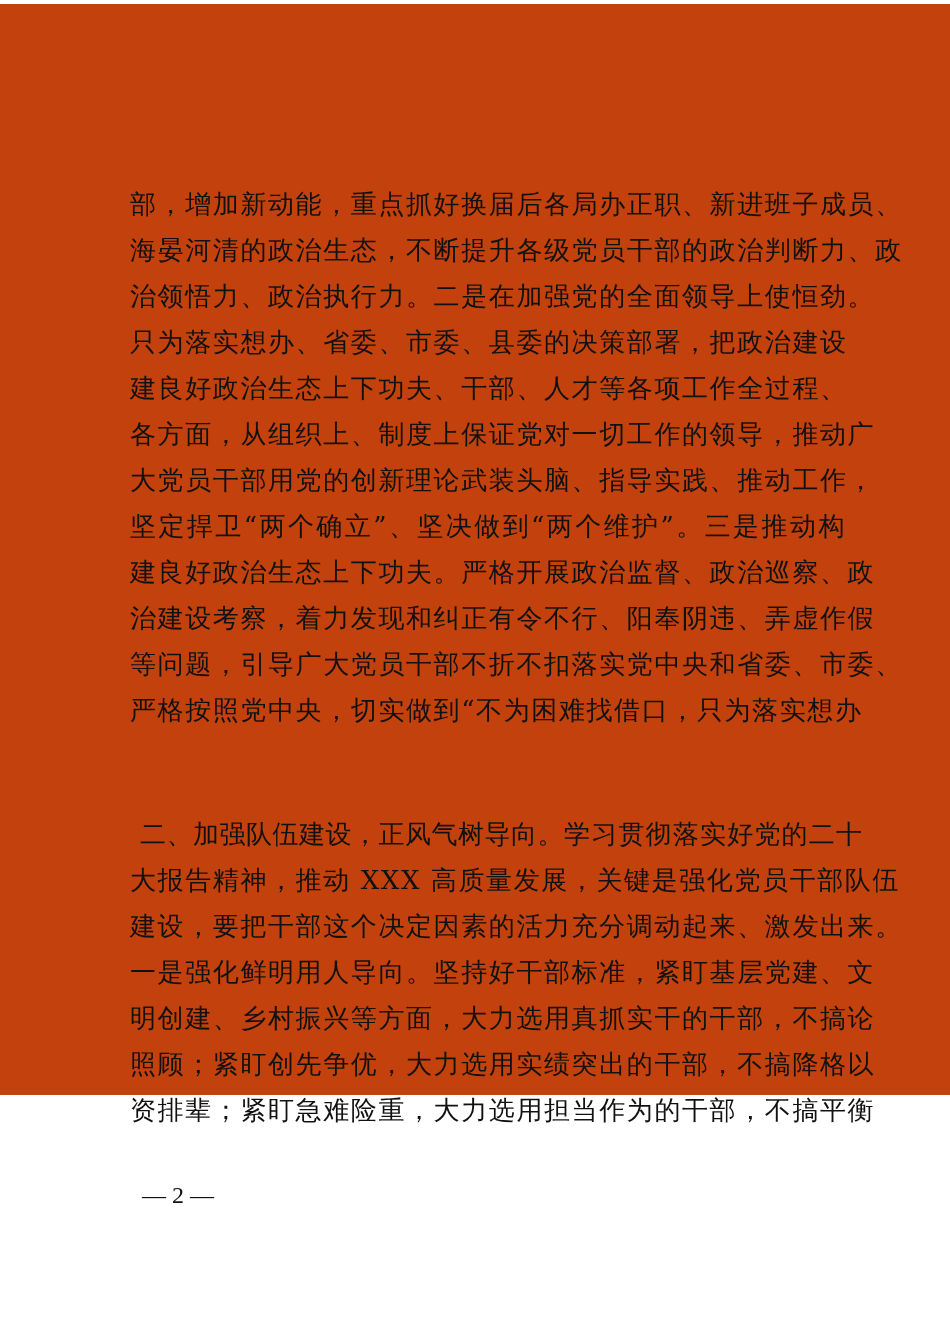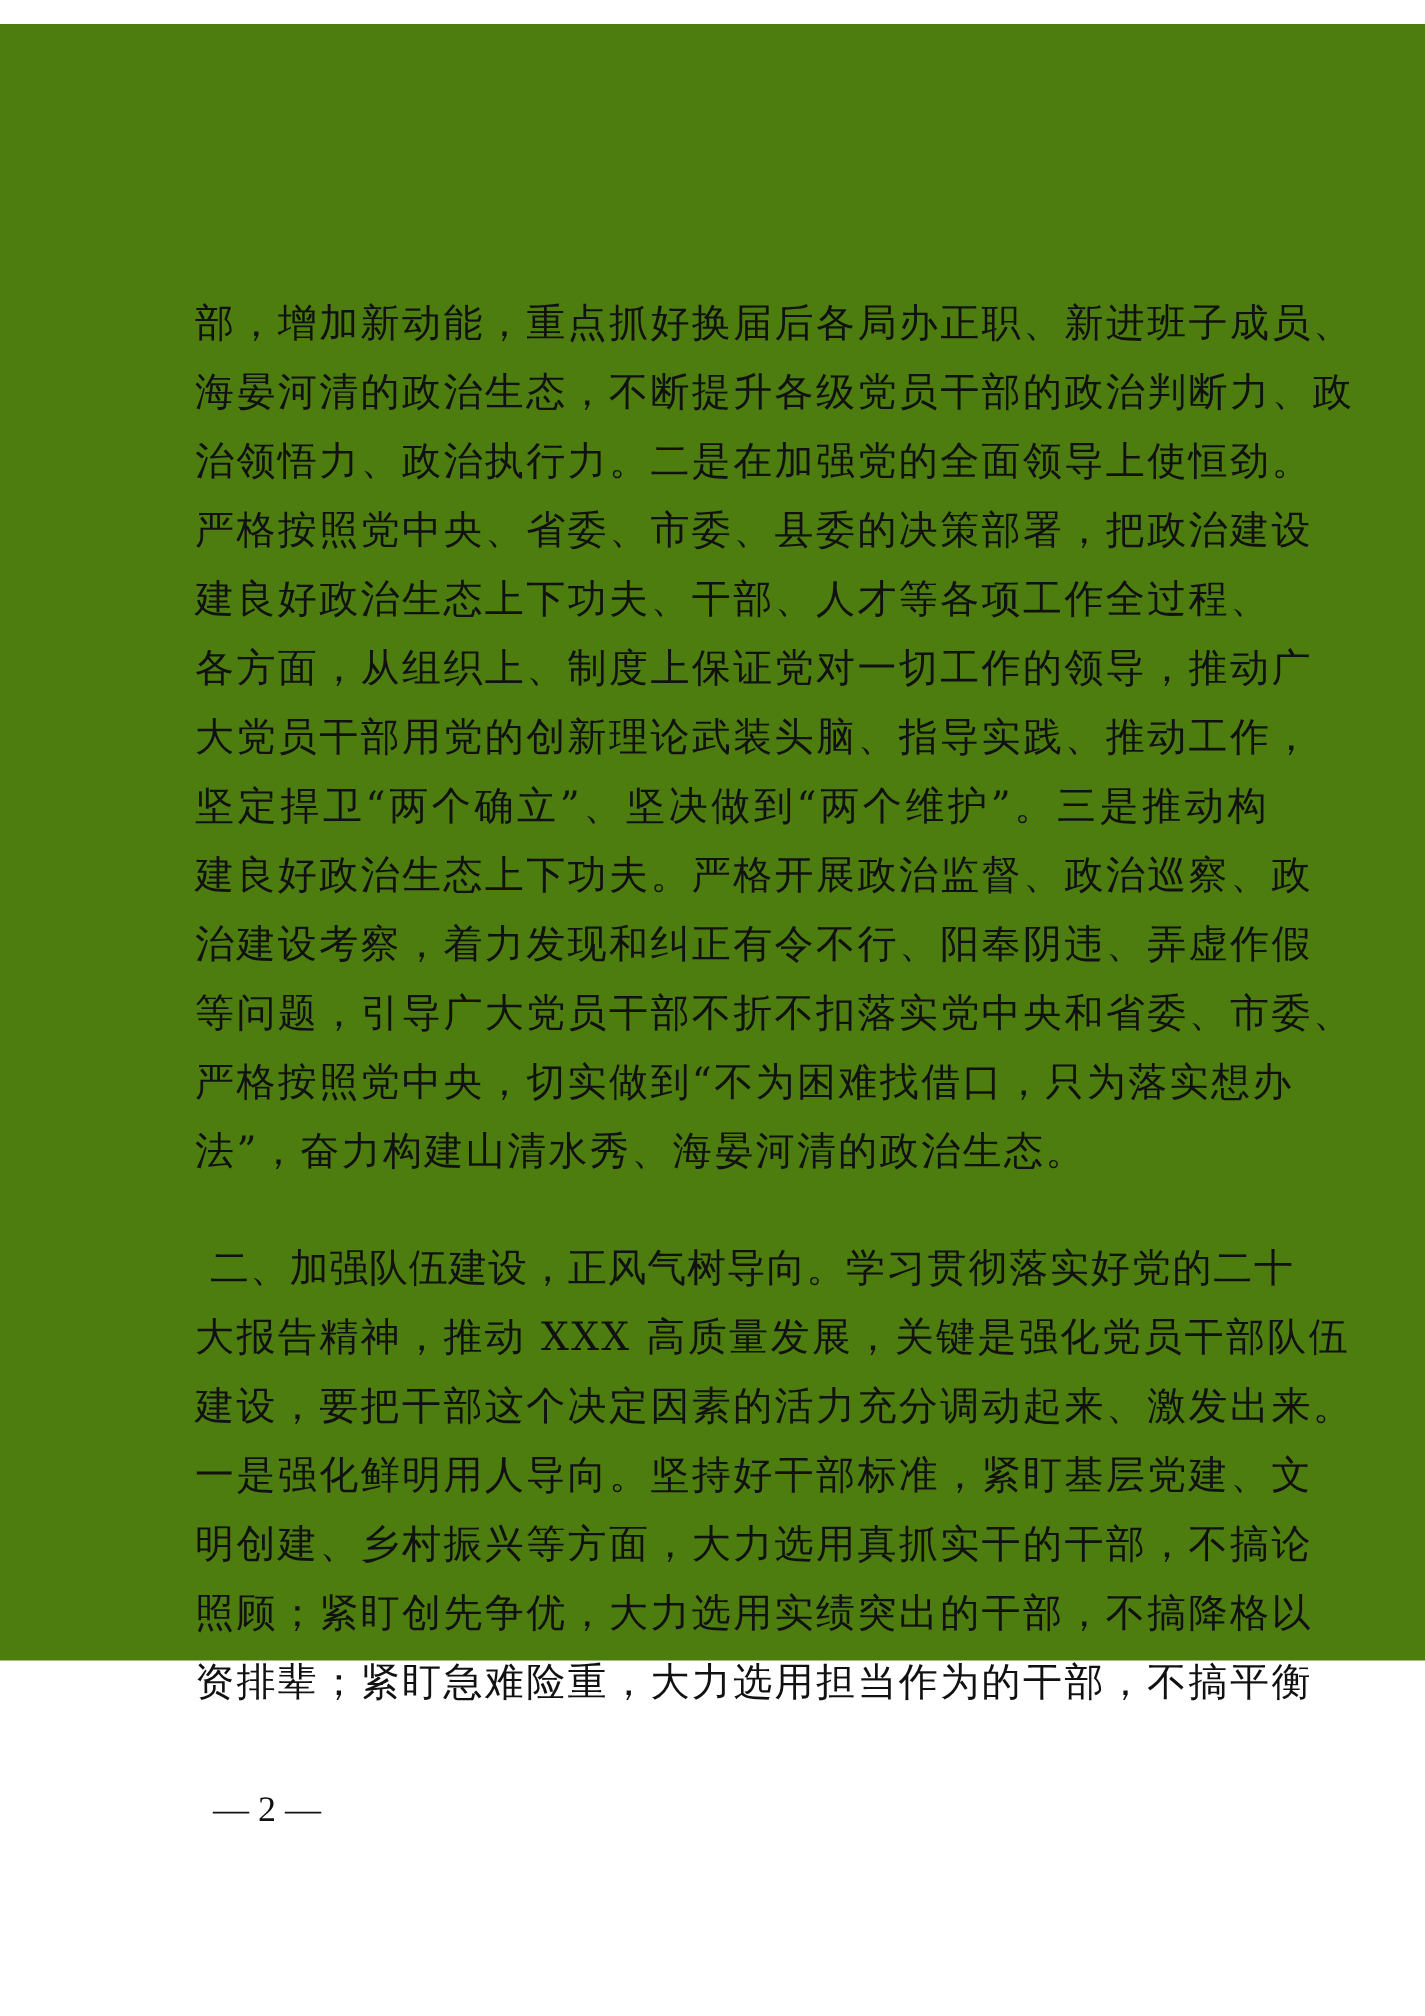--- a/index.html
+++ b/index.html
@@ -11,24 +11,24 @@
       width: 950px;
       height: 1344px;
       position: relative;
       overflow: hidden;
       font-family: "DejaVu Serif", "Liberation Serif", serif;
       color: #111111;
     }
     .page {
       position: absolute;
       left: 0;
-      top: 16px;
+      top: 4px;
       width: 950px;
       height: 1091px;
-      background: #4d7c0f;
+      background: #c2410c;
     }
     .body-text {
       position: absolute;
       left: 130px;
       width: 716px;
     }
     .line {
       display: block;
       height: 46px;
       line-height: 46px;
@@ -67,30 +67,29 @@
   </style>
 </head>
 <body>
 
 <div class="page">
 
   <div class="body-text para1">
     <span class="line">部，增加新动能，重点抓好换届后各局办正职、新进班子成员、</span>
     <span class="line">海晏河清的政治生态，不断提升各级党员干部的政治判断力、政</span>
     <span class="line">治领悟力、政治执行力。二是在加强党的全面领导上使恒劲。</span>
-    <span class="line">严格按照党中央、省委、市委、县委的决策部署，把政治建设</span>
+    <span class="line">只为落实想办、省委、市委、县委的决策部署，把政治建设</span>
     <span class="line">建良好政治生态上下功夫、干部、人才等各项工作全过程、</span>
     <span class="line">各方面，从组织上、制度上保证党对一切工作的领导，推动广</span>
     <span class="line">大党员干部用党的创新理论武装头脑、指导实践、推动工作，</span>
     <span class="line">坚定捍卫“两个确立”、坚决做到“两个维护”。三是推动构</span>
     <span class="line">建良好政治生态上下功夫。严格开展政治监督、政治巡察、政</span>
     <span class="line">治建设考察，着力发现和纠正有令不行、阳奉阴违、弄虚作假</span>
     <span class="line">等问题，引导广大党员干部不折不扣落实党中央和省委、市委、</span>
     <span class="line">严格按照党中央，切实做到“不为困难找借口，只为落实想办</span>
-    <span class="line last">法”，奋力构建山清水秀、海晏河清的政治生态。</span>
   </div>
 
   <div class="body-text para2">
     <span class="line heading-line"><span class="heading">二、加强队伍建设，正风气树导向。</span><span>学习贯彻落实好党的二十</span></span>
     <span class="line">大报告精神，推动 XXX 高质量发展，关键是强化党员干部队伍</span>
     <span class="line">建设，要把干部这个决定因素的活力充分调动起来、激发出来。</span>
     <span class="line">一是强化鲜明用人导向。坚持好干部标准，紧盯基层党建、文</span>
     <span class="line">明创建、乡村振兴等方面，大力选用真抓实干的干部，不搞论</span>
     <span class="line">照顾；紧盯创先争优，大力选用实绩突出的干部，不搞降格以</span>
     <span class="line">资排辈；紧盯急难险重，大力选用担当作为的干部，不搞平衡</span>

